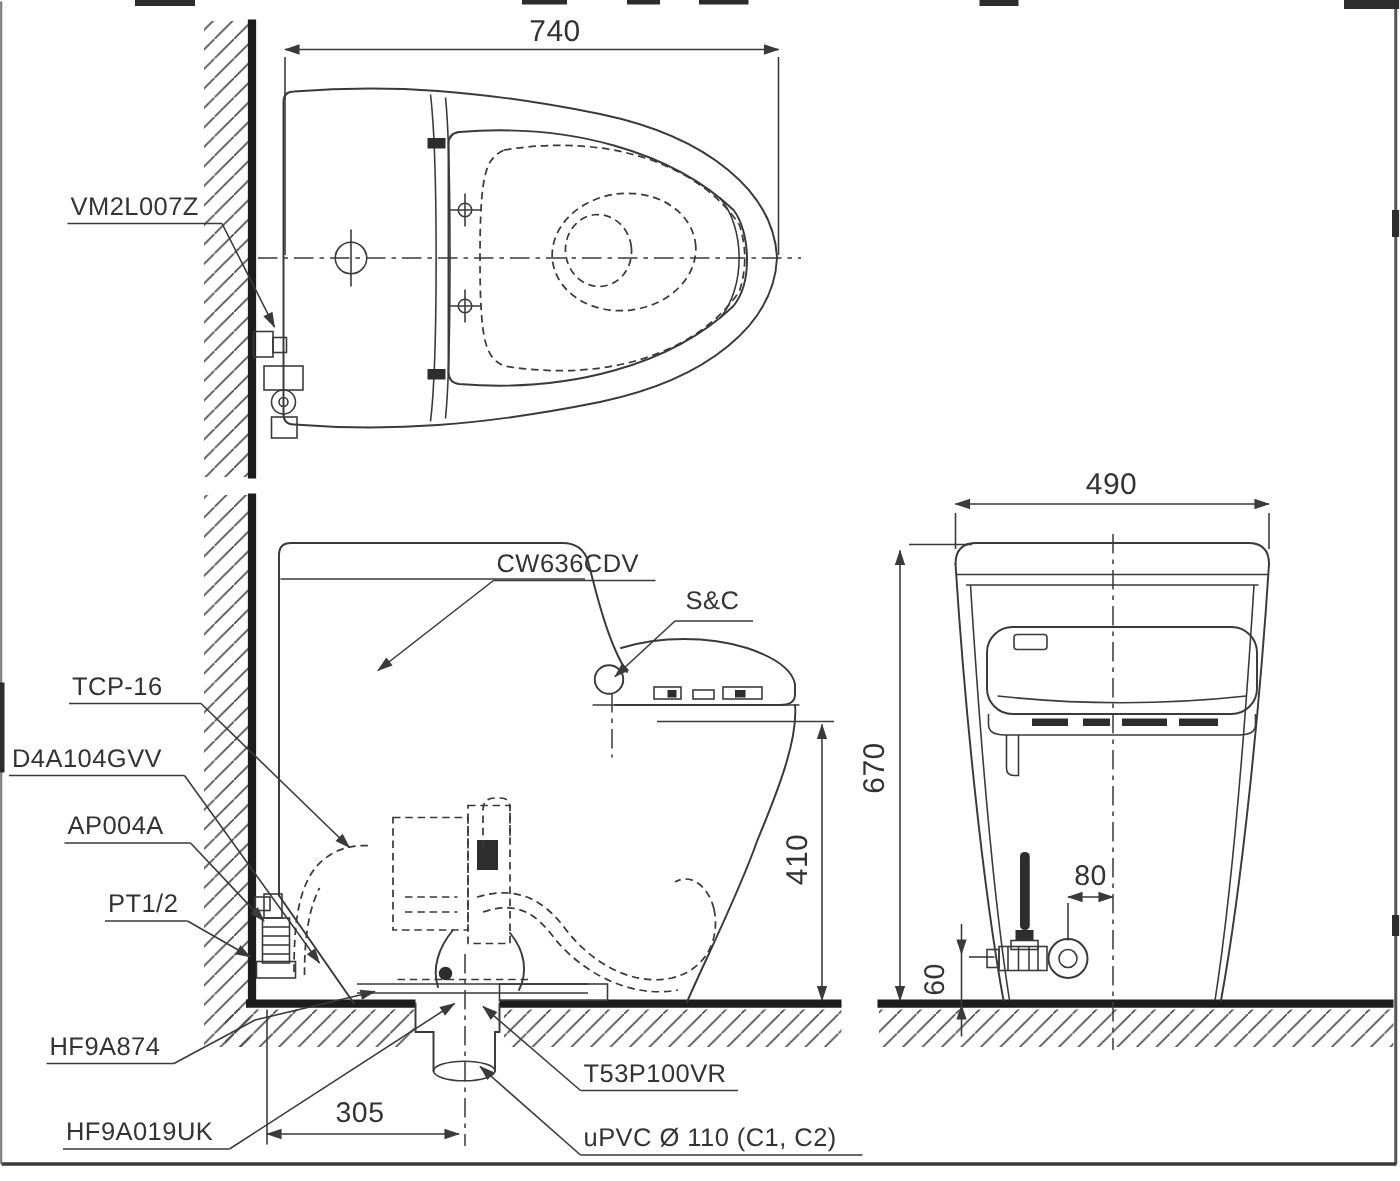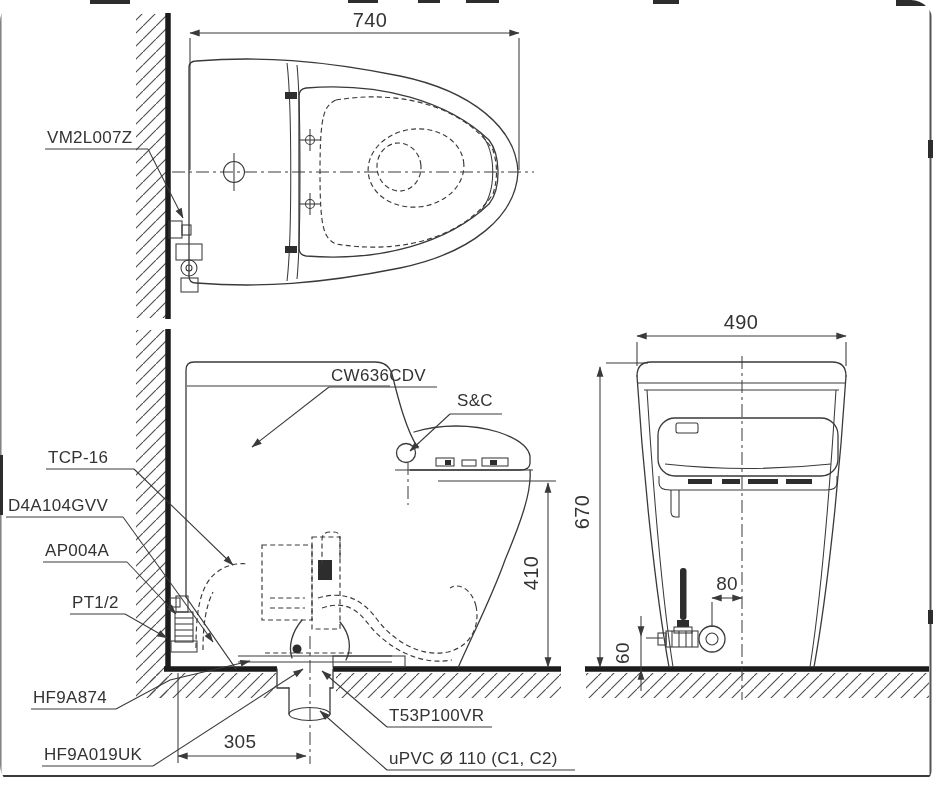--- a/index.html
+++ b/index.html
@@ -1,17 +1,17 @@
 <!DOCTYPE html>
 <html><head>
 <meta charset="utf-8">
 <style>
   html,body{margin:0;padding:0;background:#fff;}
   .page{position:relative;width:933px;height:787px;background:#ffffff;overflow:hidden;
-        font-family:"Liberation Sans", sans-serif;border-radius:22px;}
+        font-family:"Liberation Sans", sans-serif;}
   svg{display:block;}
   text{fill:#333333;font-family:"Liberation Sans", sans-serif;letter-spacing:.3px;}
   .lbl{font-size:17px;}
   .dim{font-size:20px;}
   .dimS{font-size:19px;}
   .ln{stroke:#3a3a3a;stroke-width:1.3;fill:none;stroke-linecap:round;stroke-linejoin:round;}
   .thin{stroke:#3a3a3a;stroke-width:1.05;fill:none;}
   .thick{stroke:#1c1c1c;stroke-width:5.5;fill:none;}
   .dash{stroke:#3a3a3a;stroke-width:1.15;fill:none;stroke-dasharray:5 3.2;}
   .cl{stroke:#3a3a3a;stroke-width:1;fill:none;stroke-dasharray:13 4 3 4;}

